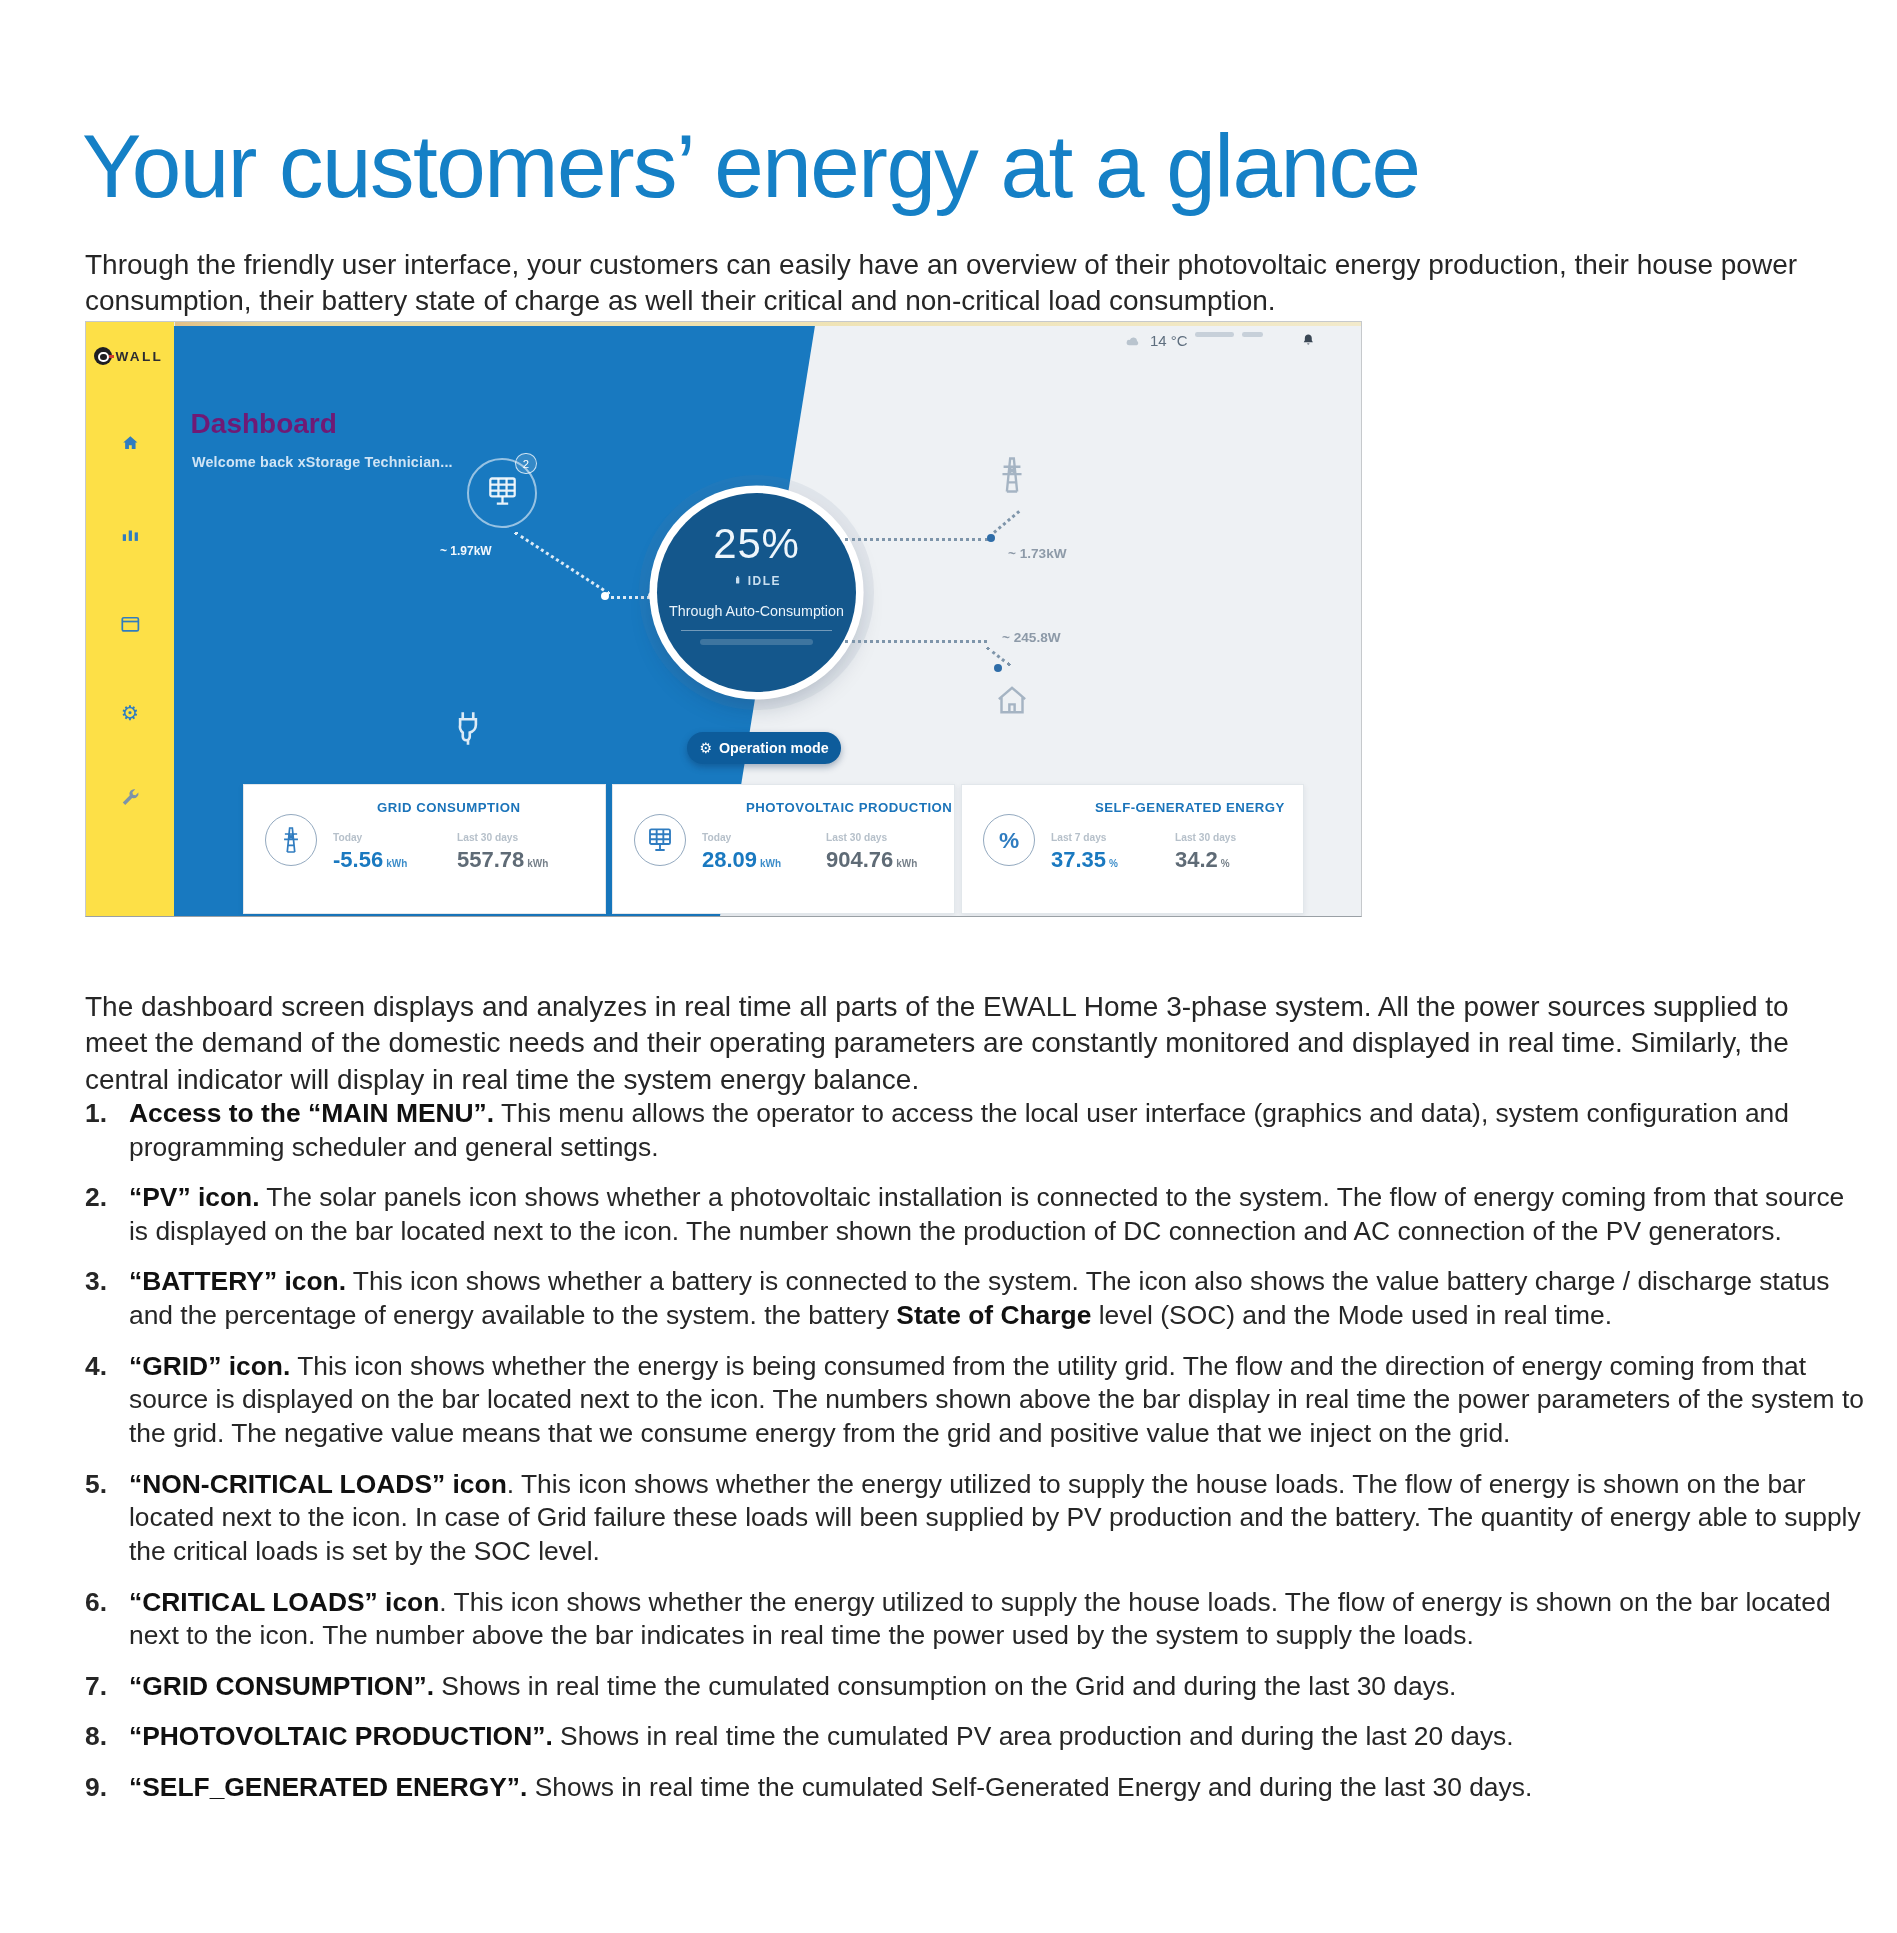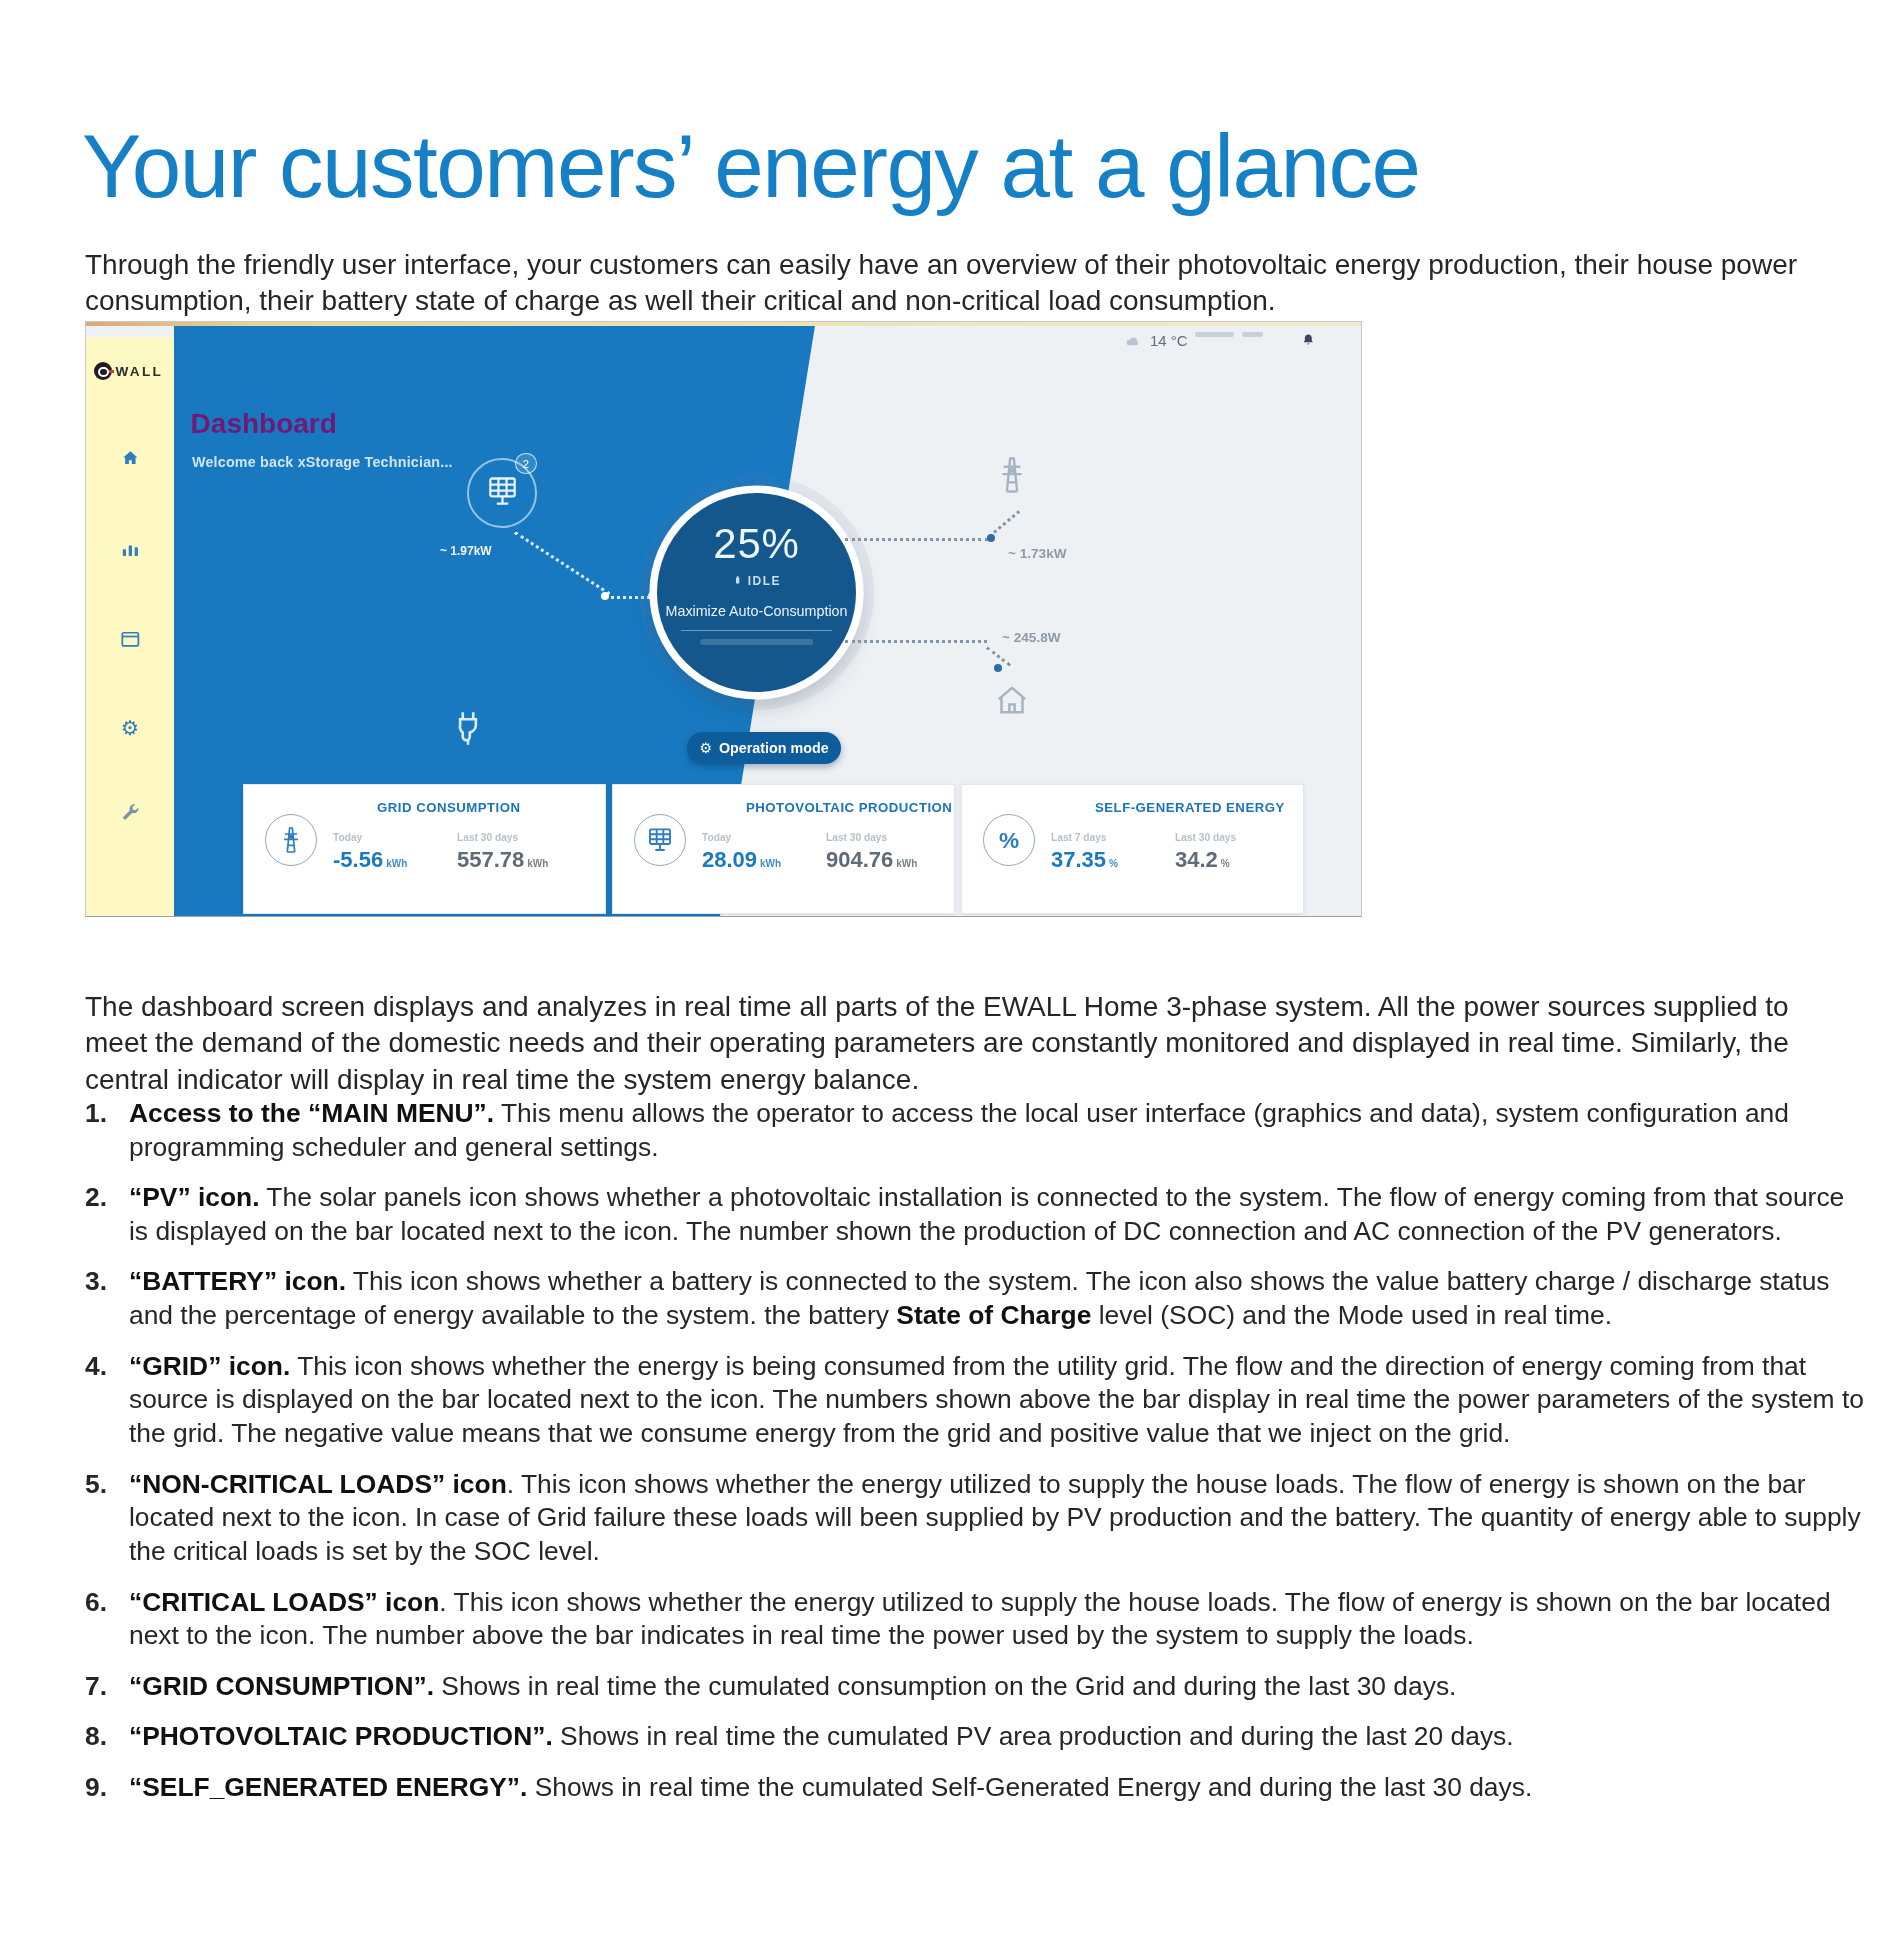--- a/index.html
+++ b/index.html
@@ -18,21 +18,21 @@
       font-size:26.4px;line-height:1.28;color:#262626;}
   .li .num{font-weight:bold;}
   .li b{font-weight:bold;color:#111;}
 
   
   .shot{left:85px;top:321px;width:1275px;height:594px;background:#eef1f4;
         border:0.8px solid #c6c9cc;border-bottom:1.5px solid #9aa0a5;overflow:hidden;}
   .topline{left:0;top:0;width:100%;height:3.8px;
            background:linear-gradient(90deg,#dda972 0%,#e6d79e 14%,#efe3b4 55%,#f2eacb 100%);}
 
-  .sidebar{left:0;top:15px;bottom:0;width:88px;background:#fef9c3;border-right:0.8px solid #e7e9eb;}
+  .sidebar{left:0;top:0;bottom:0;width:88px;background:#fde047;border-right:0.8px solid #e7e9eb;}
   .logo{left:7.6px;top:25px;display:flex;align-items:center;gap:3.8px;}
   .logo-disc{width:18px;height:18px;border-radius:50%;background:#1e1e22;position:relative;}
   .logo-disc:before{content:"";position:absolute;left:4.5px;top:4.5px;width:6.8px;height:6.8px;
                     border-radius:50%;border:2.3px solid #fff;}
   .logo-disc:after{content:"";position:absolute;right:-2.3px;top:7.6px;width:4.5px;height:3px;background:#d23b2f;}
   .logo-word{font-size:13.6px;font-weight:bold;color:#2c2c31;letter-spacing:2.3px;}
   .side-ico{left:50%;transform:translateX(-50%);width:26px;height:26px;color:#2f7cc0;
             display:flex;align-items:center;justify-content:center;}
   .side-ico svg{width:22.7px;height:22.7px;}
   .glyph{font-family:"DejaVu Sans", sans-serif;}
@@ -187,21 +187,21 @@
 
     <div class="abs soc-circle">
       <div class="soc-val">25%</div>
       <div class="soc-status">
         <span><svg viewBox="0 0 24 24" fill="currentColor">
               <rect x="8.5" y="7" width="7" height="13" rx="1"></rect>
               <rect x="10.4" y="4.4" width="3.2" height="2.2"></rect>
             </svg></span>
         <span>IDLE</span>
       </div>
-      <div class="soc-mode">Maximize Auto-Consumption</div>
+      <div class="soc-mode">Through Auto-Consumption</div>
       <div class="soc-div"></div>
       <div class="soc-faint"></div>
     </div>
 
     <div class="abs dots dark" style="left:671px;top:212px;width:143px"></div>
     <div class="abs jdot dark" style="left:813px;top:208px"></div>
     <div class="abs dots dark" style="left:820px;top:205px;width:33px;transform:rotate(-40deg)"></div>
     <div class="abs ricon" style="left:816px;top:127px;width:44px;height:44px">
       <svg viewBox="0 0 24 24" fill="none" stroke="currentColor" stroke-width="1.3">
           <path d="M9.2 21 11 3h2l1.8 18M7.4 7.5h9.2M6.8 11.5h10.4M9.9 7.5l4.2 4M14.1 7.5l-4.2 4M9.2 21h5.6M10 16h4"></path>

